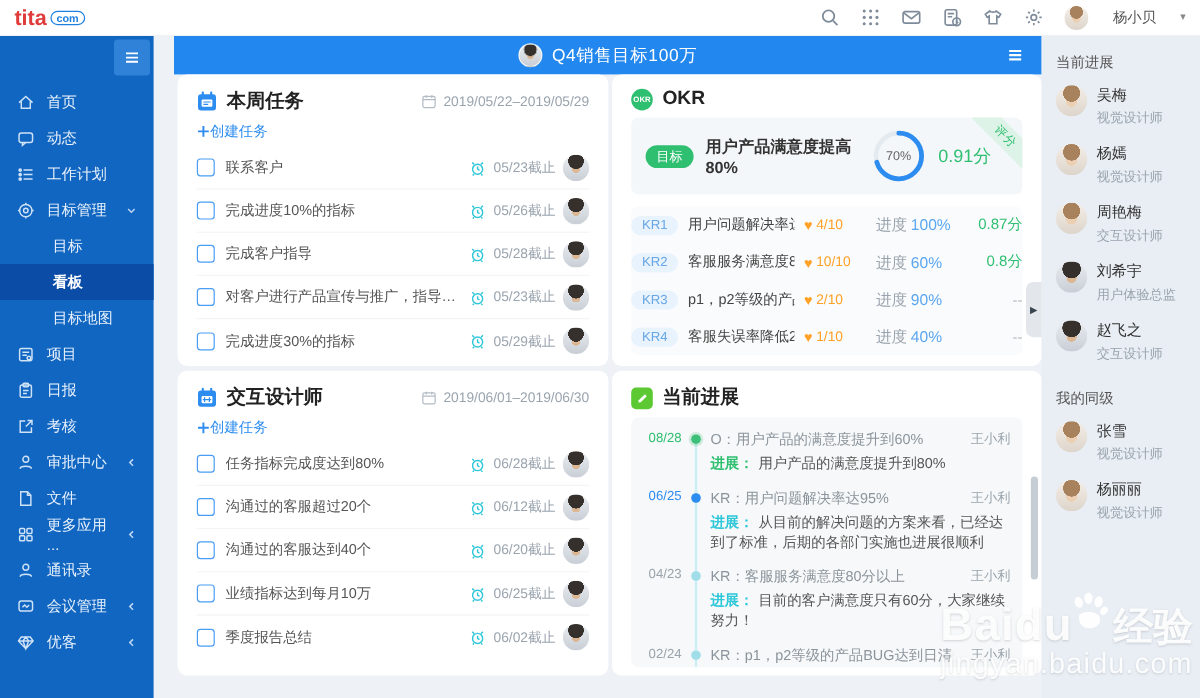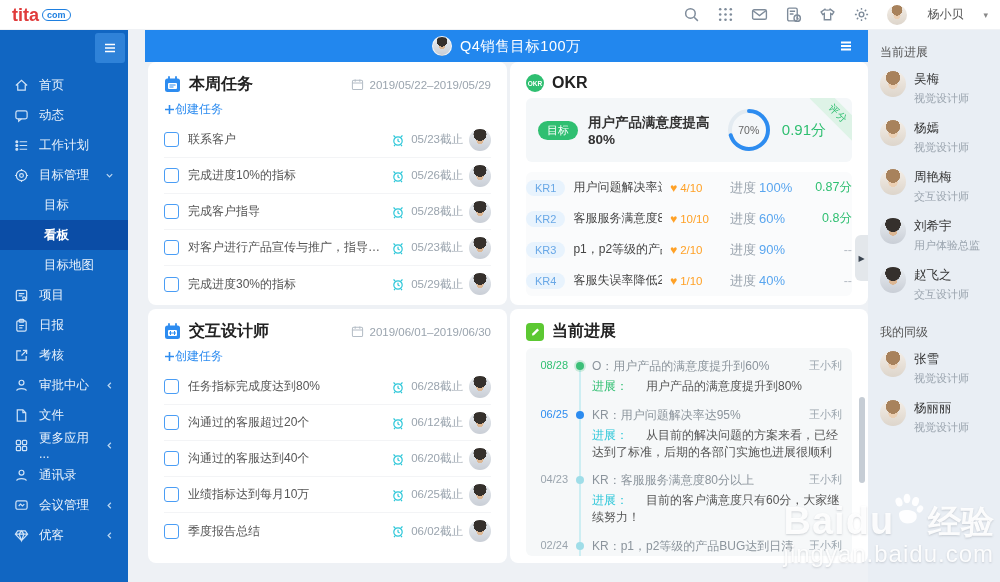--- a/index.html
+++ b/index.html
@@ -82,21 +82,21 @@
 .entry{display:flex;gap:8px;position:relative;padding-bottom:12px}
 .e-date{width:36px;text-align:right;font-size:11px;flex:none;padding-top:1px;color:#9aa4ad}
 .e-dot{width:8px;height:8px;border-radius:50%;margin-top:4px;flex:none;position:relative;z-index:1;background:#9fdde8}
 .entry.green .e-date{color:#2fbf71}.entry.green .e-dot{background:#3cbf78;box-shadow:0 0 0 2px rgba(60,191,120,.22)}
 .entry.blue .e-date{color:#2d8cf0}.entry.blue .e-dot{background:#2d8cf0}
 .e-body{flex:1;min-width:0}
 .e-head{display:flex;font-size:12px;color:#8b949c;gap:8px}
 .e-head .txt{flex:1}
 .e-author{color:#9aa4ad;font-size:11px;flex:none}
 .e-note{margin-top:3px;font-size:12px;color:#555;line-height:1.4}
-.e-note .lbl{color:#2ec7d9;font-weight:normal;margin-right:18px}
+.e-note .lbl{color:#2ec7d9;font-weight:bold;margin-right:4px}
 .entry.green .e-note .lbl{color:#2fbf71}
 .scroll-thumb{position:absolute;right:3px;top:88px;width:6px;height:86px;border-radius:3px;background:#c6cdd5;cursor:pointer}
 .expand-handle{position:absolute;right:0;top:205px;width:13px;height:46px;background:#e3e7eb;border-radius:6px 0 0 6px;display:flex;align-items:center;justify-content:center;color:#3a4450;font-size:8px;cursor:pointer;z-index:4}
 
 .rightbar{position:absolute;top:30px;right:0;width:132px;height:552px;background:#e9eef4;padding:14px 12px;z-index:3}
 .sec-title{font-size:12px;color:#555;margin-bottom:10px}
 .person{display:flex;align-items:flex-start;gap:8px;margin-bottom:14px;cursor:pointer}
 .person .avatar{width:26px;height:26px}
 .p-name{font-size:12.5px;color:#333}
 .p-role{font-size:11px;color:#9aa4ae;margin-top:3px}

